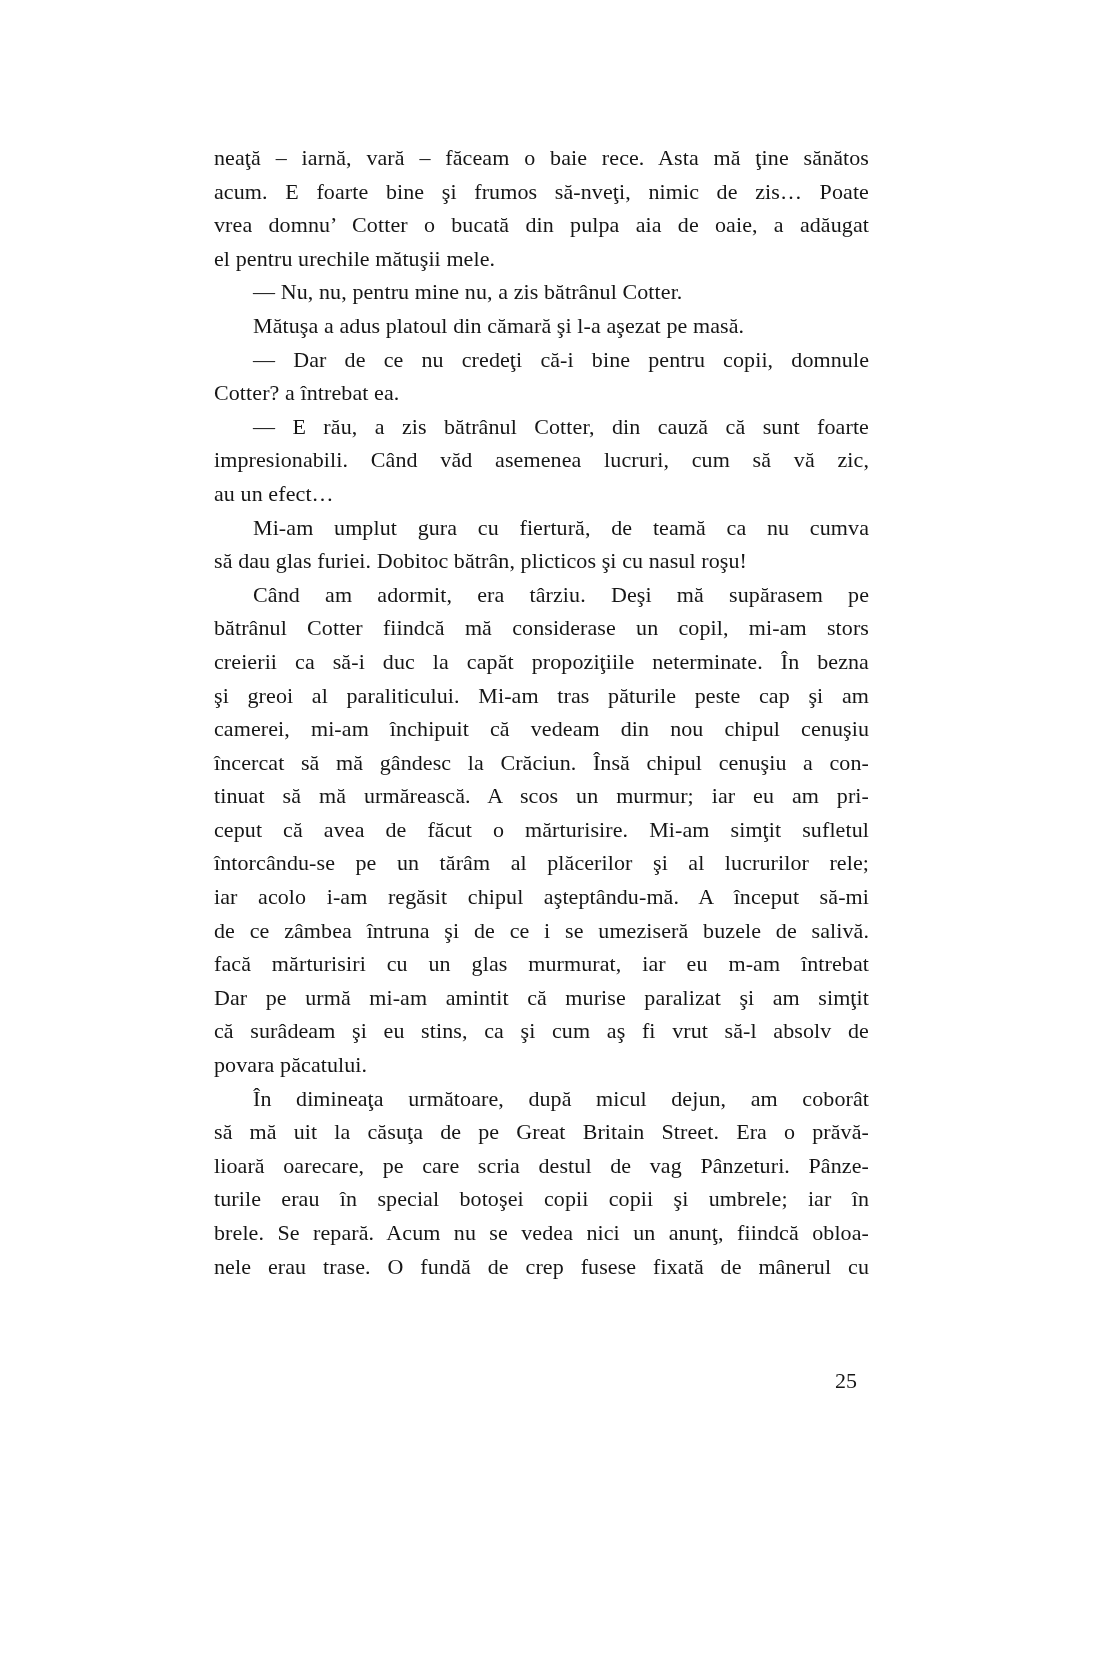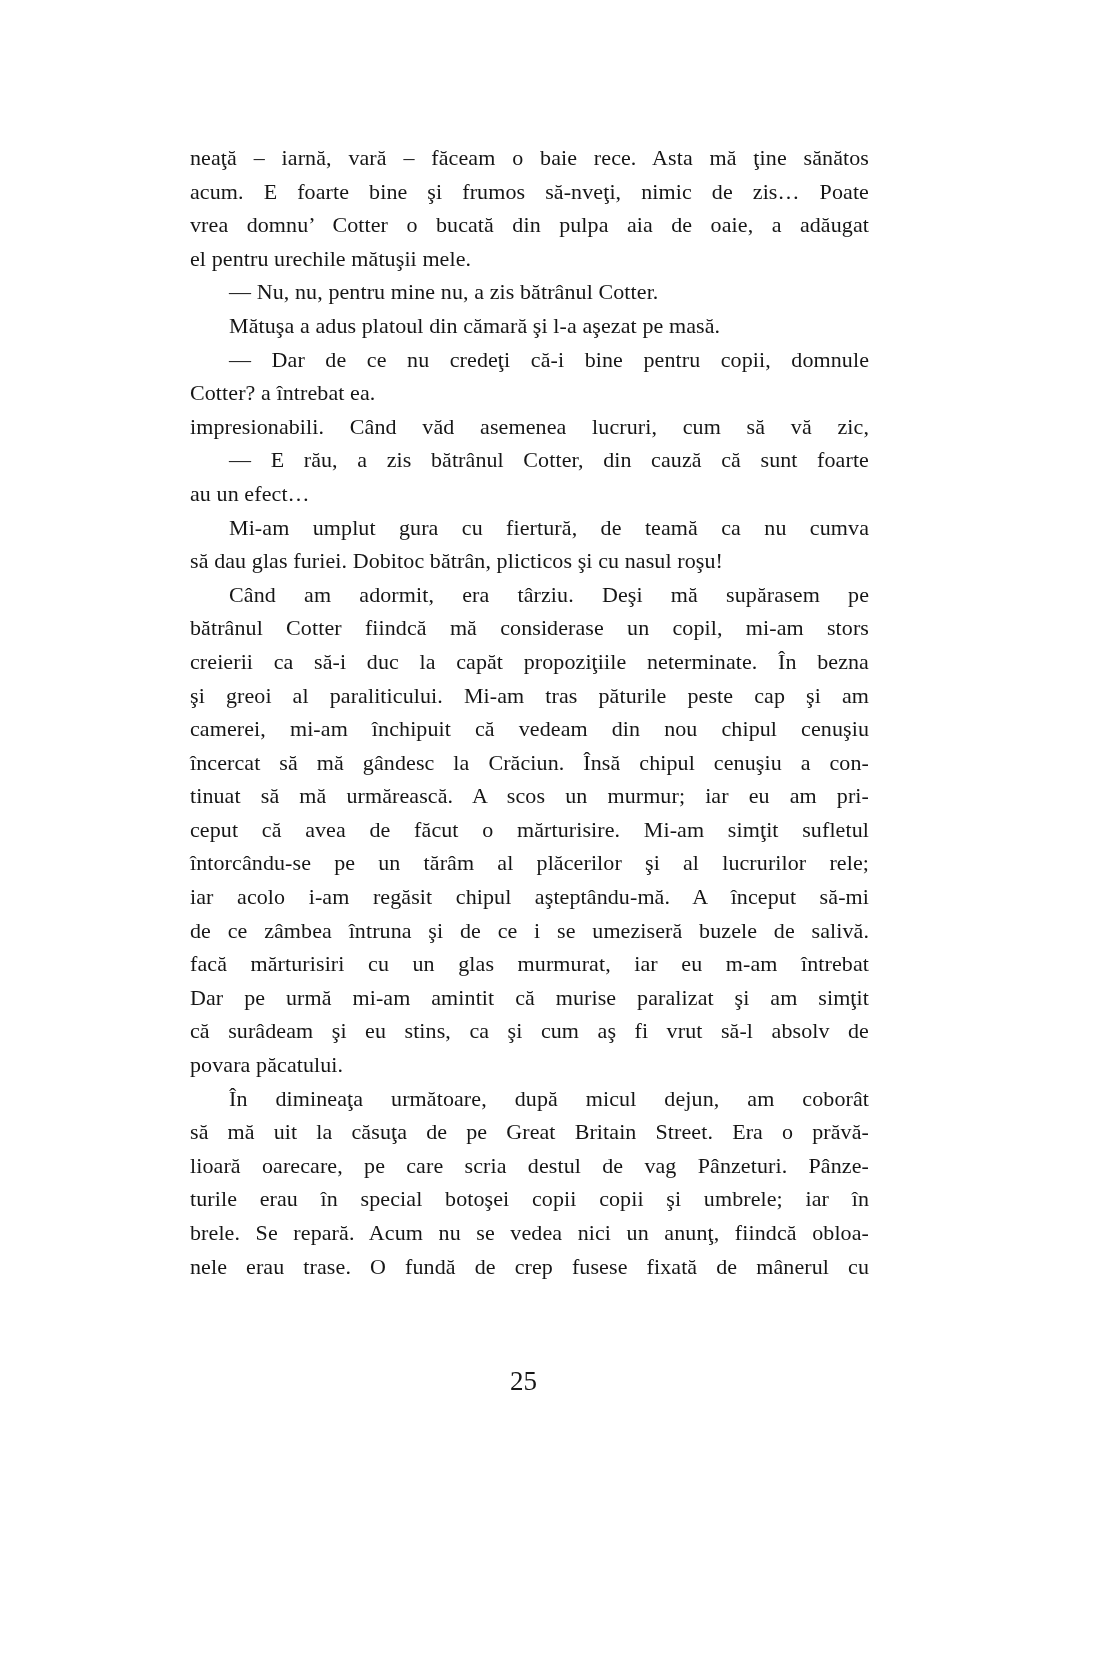--- a/index.html
+++ b/index.html
@@ -25,58 +25,59 @@
     position: absolute;
     left: 190px;
     top: 141px;
     width: 679px;
     font-size: 22px;
     line-height: 33.6px;
     letter-spacing: 0.1px;
   }
   .line {
     text-align: left;
+    margin-left: 24px;
   }
   .line.just {
     text-align: justify;
     text-align-last: justify;
     -moz-text-align-last: justify;
   }
   .line.indent {
     text-indent: 39px;
   }
   .run { font-style: normal; }
   .run.italic { }
   .page-number {
     position: absolute;
     left: 190px;
     top: 1366px;
     width: 679px;
     padding-right: 12px;
     box-sizing: border-box;
-    text-align: center;
-    font-size: 27px;
+    text-align: right;
+    font-size: 22px;
     line-height: 30px;
   }
 </style>
 </head>
 <body>
 
 <div class="page">
   <div class="text-block">
       <div class="line just"><span class="run">neaţă – iarnă, vară – făceam o baie rece. Asta mă ţine sănătos</span></div>
       <div class="line just"><span class="run">acum. E foarte bine şi frumos să-nveţi, nimic de zis… Poate</span></div>
       <div class="line just"><span class="run">vrea domnu’ Cotter o bucată din pulpa aia de oaie, a adăugat</span></div>
       <div class="line"><span class="run">el pentru urechile mătuşii mele.</span></div>
       <div class="line indent"><span class="run">— Nu, nu, pentru mine nu, a zis bătrânul Cotter.</span></div>
       <div class="line indent"><span class="run">Mătuşa a adus platoul din cămară şi l-a aşezat pe masă.</span></div>
       <div class="line just indent"><span class="run">— Dar de ce nu credeţi că-i bine pentru copii, domnule</span></div>
       <div class="line"><span class="run">Cotter? a întrebat ea.</span></div>
+      <div class="line just indent"><span class="run">— E rău, a zis bătrânul Cotter, din cauză că sunt foarte</span></div>
       <div class="line just"><span class="run">impresionabili. Când văd asemenea lucruri, cum să vă zic,</span></div>
-      <div class="line just indent"><span class="run">— E rău, a zis bătrânul Cotter, din cauză că sunt foarte</span></div>
       <div class="line"><span class="run">au un efect…</span></div>
       <div class="line just indent"><span class="run">Mi-am umplut gura cu fiertură, de teamă ca nu cumva</span></div>
       <div class="line"><span class="run">să dau glas furiei. Dobitoc bătrân, plicticos şi cu nasul roşu!</span></div>
       <div class="line just indent"><span class="run">Când am adormit, era târziu. Deşi mă supărasem pe</span></div>
       <div class="line just"><span class="run">bătrânul Cotter fiindcă mă considerase un copil, mi-am stors</span></div>
       <div class="line just"><span class="run">creierii ca să-i duc la capăt propoziţiile neterminate. În bezna</span></div>
       <div class="line just"><span class="run">şi greoi al paraliticului. Mi-am tras păturile peste cap şi am</span></div>
       <div class="line just"><span class="run">camerei, mi-am închipuit că vedeam din nou chipul cenuşiu</span></div>
       <div class="line just"><span class="run">încercat să mă gândesc la Crăciun. Însă chipul cenuşiu a con-</span></div>
       <div class="line just"><span class="run">tinuat să mă urmărească. A scos un murmur; iar eu am pri-</span></div>

